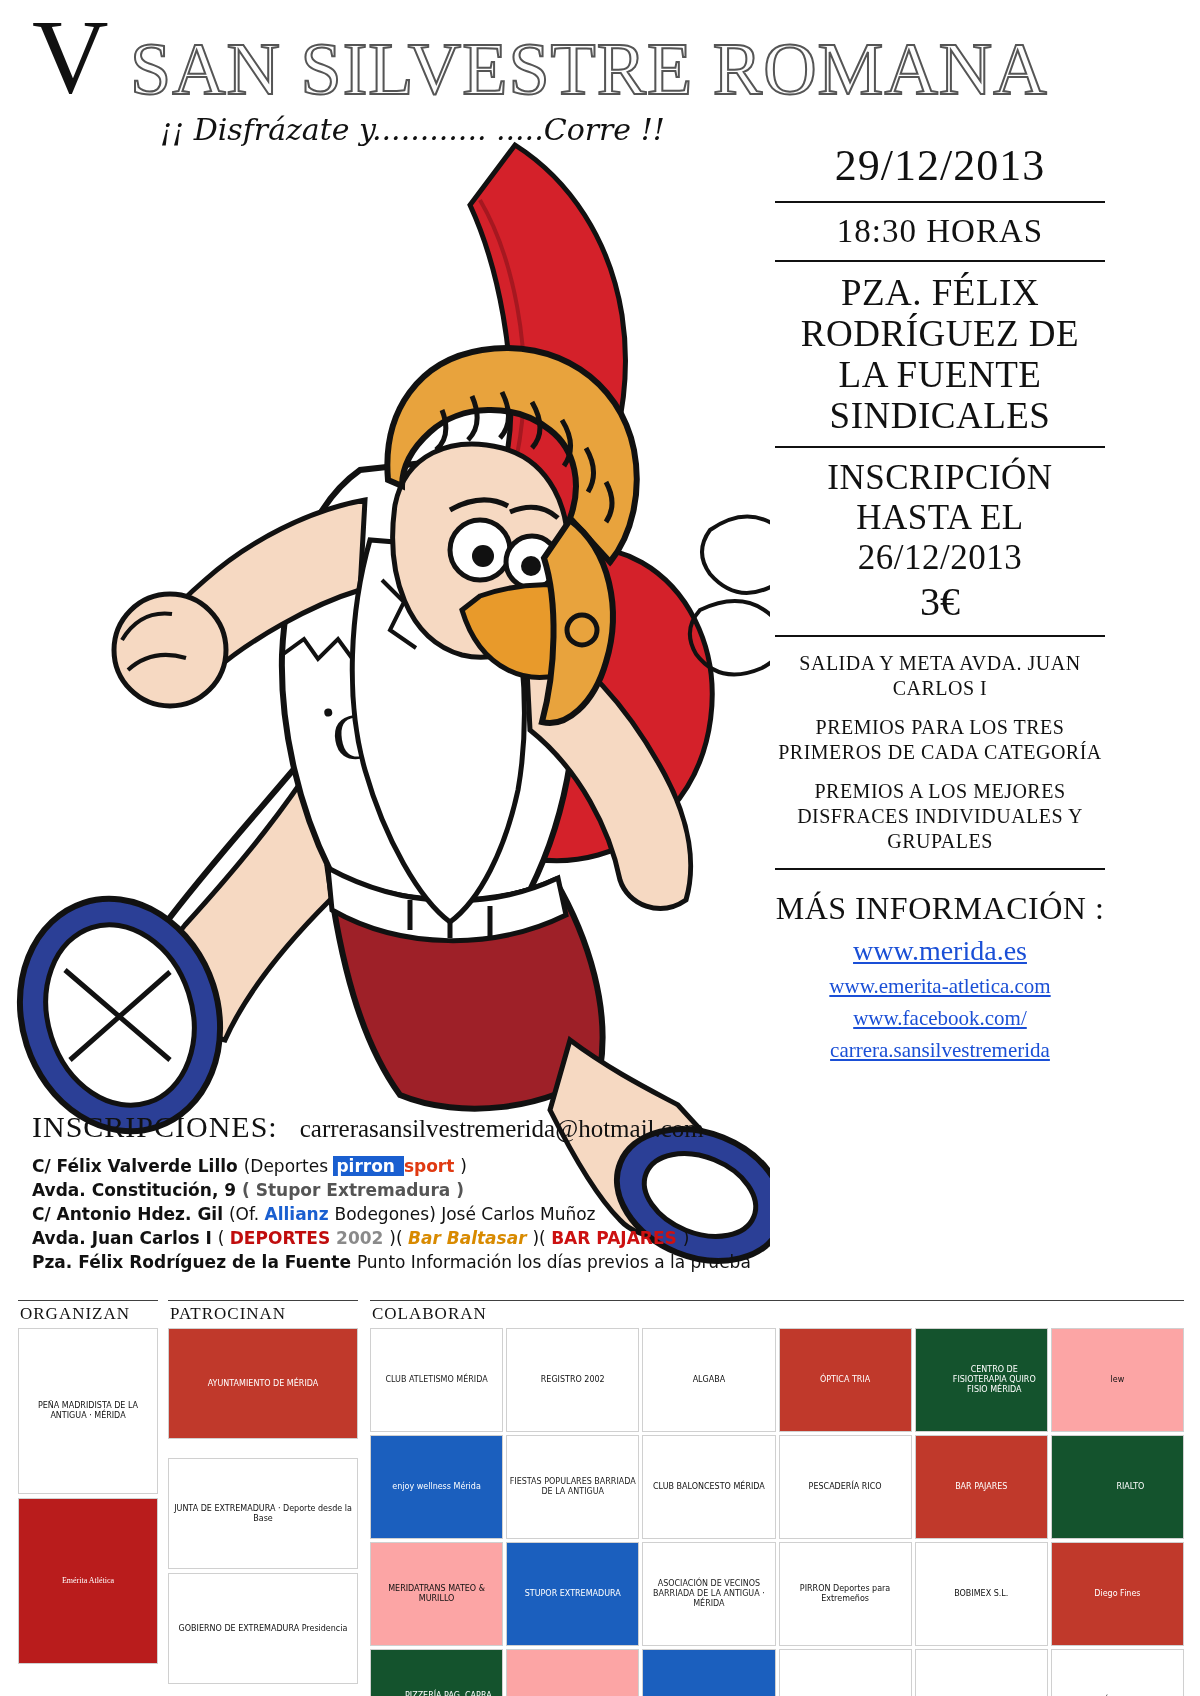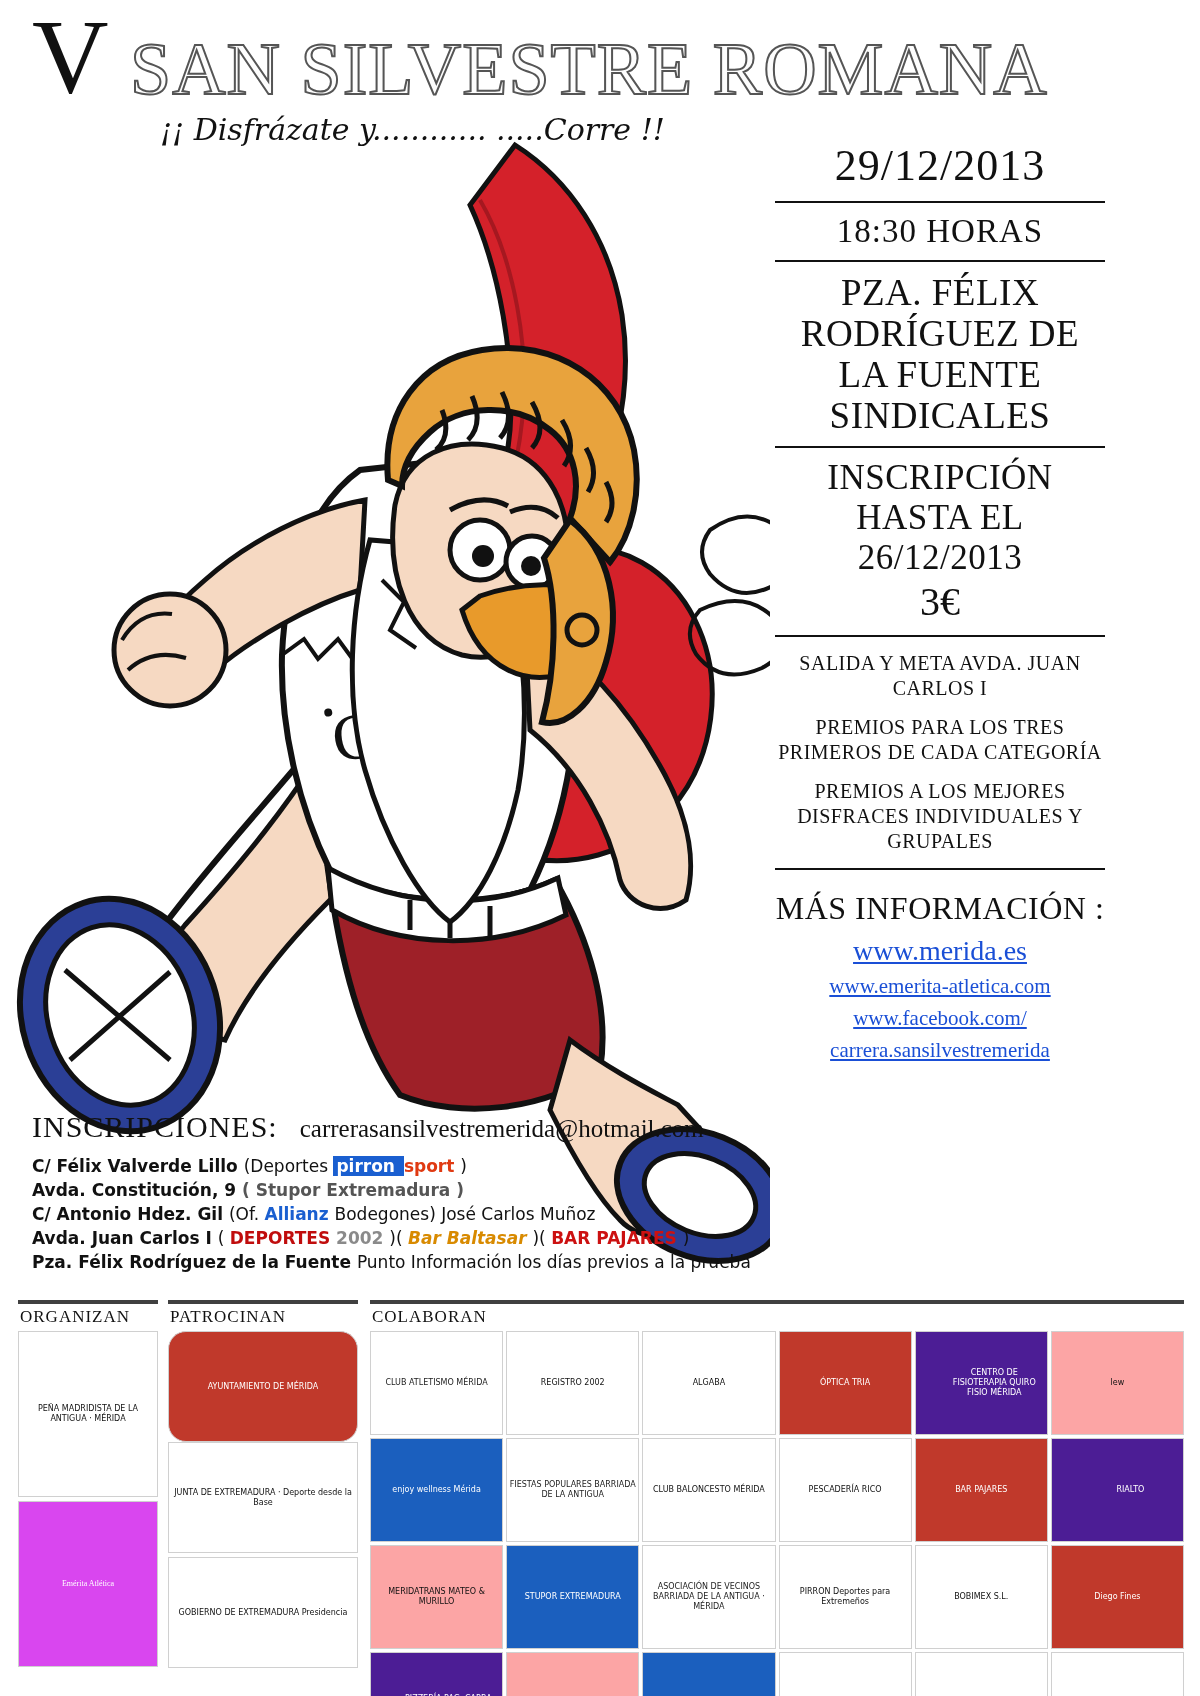--- a/index.html
+++ b/index.html
@@ -98,46 +98,46 @@
   .tag-sport{color:#e03a12;font-weight:bold;}
   .tag-stupor{color:#555;}
   .tag-allianz{color:#1a5fd0;}
   .tag-deportes{color:#c00d0d;font-weight:bold;}
   .tag-2002{color:#8a8a8a;}
   .tag-baltasar{color:#d88a00;font-weight:bold;font-style:italic;}
   .tag-pajares{color:#cc1111;}
 
   
   .strip{position:absolute;left:18px;top:1300px;width:1166px;height:380px;}
-  .col{position:absolute;top:0;border-top:4px solid #404040;}
+  .col{position:absolute;top:0;border-top:1px solid #404040;}
   .col-label{
     font-size:17px;font-variant:small-caps;letter-spacing:1px;color:#111;
     padding:3px 2px 4px 2px;
   }
   .logo-box{
     background:#fff;border:1px solid #d0d0d0;
     display:flex;align-items:center;justify-content:center;
     text-align:center;overflow:hidden;
     font-family:"DejaVu Sans",sans-serif;
     font-size:8px;line-height:10px;color:#222;padding:2px;
   }
   #c1{left:0;width:140px;}
   #c2{left:150px;width:190px;}
   #c3{left:352px;width:814px;}
 
   .org-grid{position:relative;height:330px;}
   .pat-grid{position:relative;height:330px;}
   .col-grid{display:grid;grid-template-columns:repeat(6,1fr);grid-auto-rows:104px;gap:3px;height:330px;}
 
   .emerita{
-    background:#d946ef;color:#fff;font-family:"Liberation Serif",serif;
+    background:#b91c1c;color:#fff;font-family:"Liberation Serif",serif;
     display:flex;flex-direction:column;align-items:center;justify-content:center;
   }
   .banner-red{background:#c0392b;color:#fff;}
-  .banner-green{background:#4c1d95;color:#fff;padding-left:28px;}
+  .banner-green{background:#14532d;color:#fff;padding-left:28px;}
   .banner-yellow{background:#fca5a5;color:#111;}
   .banner-blue{background:#1b5fbe;color:#fff;}
   .banner-white{background:#fff;color:#111;}
 </style>
 </head>
 <body>
 
 <div class="poster">
 
   <div class="title-row">
@@ -241,21 +241,21 @@
     <div class="col" id="c1">
       <div class="col-label">ORGANIZAN</div>
       <div class="org-grid" id="org-grid">
           <div class="logo-box banner-white" style="height: 160px; margin-bottom: 4px;">PEÑA MADRIDISTA DE LA ANTIGUA · MÉRIDA</div>
           <div class="logo-box emerita" style="height: 160px; margin-bottom: 4px;">Emérita Atlética</div>
         </div>
     </div>
     <div class="col" id="c2">
       <div class="col-label">PATROCINAN</div>
       <div class="pat-grid" id="pat-grid">
-          <div class="logo-box banner-red" style="height: 105px; margin-bottom: 0; border-radius: 18px;">AYUNTAMIENTO DE MÉRIDA</div>
+          <div class="logo-box banner-red" style="height: 105px; margin-bottom: 19px;">AYUNTAMIENTO DE MÉRIDA</div>
           <div class="logo-box banner-white" style="height: 105px; margin-bottom: 4px;">JUNTA DE EXTREMADURA · Deporte desde la Base</div>
           <div class="logo-box banner-white" style="height: 105px; margin-bottom: 4px;">GOBIERNO DE EXTREMADURA Presidencia</div>
         </div>
     </div>
     <div class="col" id="c3">
       <div class="col-label">COLABORAN</div>
       <div class="col-grid" id="col-grid">
           <div class="logo-box ">CLUB ATLETISMO MÉRIDA</div>
           <div class="logo-box banner-white">REGISTRO 2002</div>
           <div class="logo-box banner-white">ALGABA</div>

